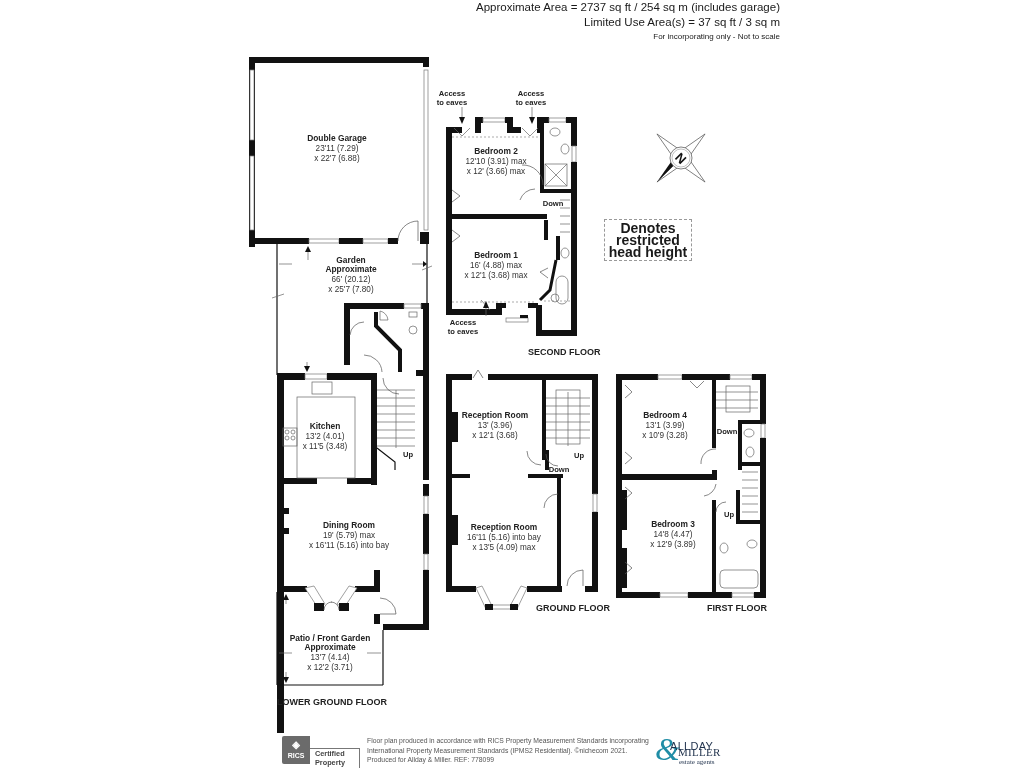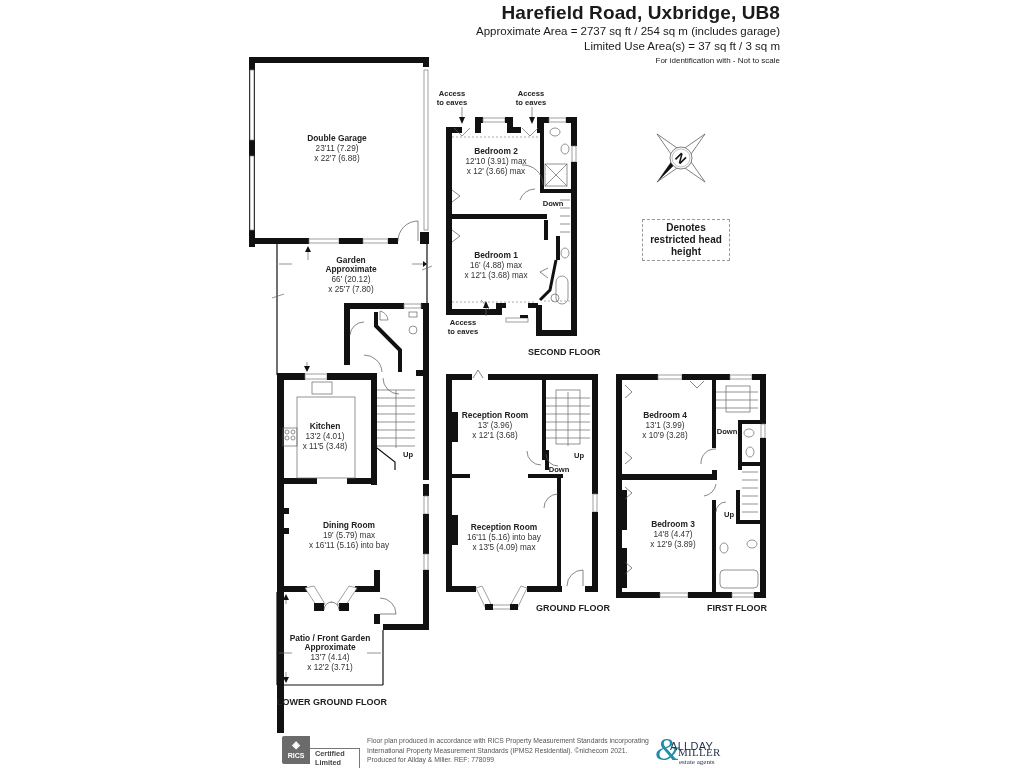--- a/index.html
+++ b/index.html
@@ -12,40 +12,39 @@
   .room-name { font-size: 8.4px; font-weight: bold; fill: #222; text-anchor: middle; font-family: "Liberation Sans", sans-serif; }
   .room-dim { font-size: 8.2px; fill: #333; text-anchor: middle; font-family: "Liberation Sans", sans-serif; }
   .floor-label { font-size: 9px; font-weight: bold; fill: #222; font-family: "Liberation Sans", sans-serif; }
   .small-label { font-size: 7.6px; font-weight: bold; fill: #222; text-anchor: middle; font-family: "Liberation Sans", sans-serif; }
   .wall { fill: #111; }
   .line { stroke: #111; stroke-width: 1.2; fill: none; }
   .thin { stroke: #666; stroke-width: 0.7; fill: none; }
   .window { fill: #fff; stroke: #777; stroke-width: 0.7; }
   .door { stroke: #555; stroke-width: 0.7; fill: none; }
   .restricted { stroke: #888; stroke-width: 0.7; stroke-dasharray: 2 2; fill: none; }
-  .legend { position: absolute; left: 642px; top: 219px; width: 86px; height: 40px; border: 1px dashed #999; font-size: 10px; font-weight: bold; text-align: center; line-height: 12px; display: flex; align-items: center; justify-content: center; }
+  .legend { position: absolute; left: 604px; top: 219px; width: 86px; height: 40px; border: 1px dashed #999; font-size: 14px; font-weight: bold; text-align: center; line-height: 12px; display: flex; align-items: center; justify-content: center; }
   .footer { position: absolute; left: 0; top: 728px; width: 1024px; height: 40px; }
   .rics { position: absolute; left: 282px; top: 8px; width: 28px; height: 28px; background: #6b6b6b; color: #fff; font-size: 7px; font-weight: bold; text-align: center; border-radius: 2px 0 0 2px; }
   .rics .glyph { display: block; font-size: 10px; line-height: 14px; margin-top: 2px; }
   .certified { position: absolute; left: 310px; top: 20px; width: 50px; height: 38px; border: 1px solid #777; border-left: none; font-size: 7.3px; font-weight: bold; color: #444; line-height: 8.6px; padding: 1px 0 0 5px; box-sizing: border-box; }
   .footer-text { position: absolute; left: 367px; top: 8px; font-size: 6.8px; line-height: 9.5px; color: #555; }
   .brand { position: absolute; left: 655px; top: 5px; width: 80px; height: 34px; }
   .brand .amp { position: absolute; left: 0; top: -2px; font-family: "Liberation Serif", serif; font-size: 32px; font-style: italic; color: #1f8da6; }
   .brand .n1 { position: absolute; left: 15px; top: 7px; font-family: Liberation Sans, sans-serif; font-size: 11px; color: #1d2f4a; letter-spacing: 0.3px; }
   .brand .n2 { position: absolute; left: 23px; top: 13px; font-family: "Liberation Serif", serif; font-size: 11px; color: #1d2f4a; letter-spacing: 0.3px; text-align: right; }
   .brand .n3 { position: absolute; left: 24px; top: 25px; font-family: "Liberation Serif", serif; font-size: 7px; color: #1d2f4a; }
 </style>
 </head>
 <body>
 
 <div class="header">
-  <div class="title">Harefield Road, Uxbridge, UB8</div>
   <div class="area-line">Approximate Area = 2737 sq ft / 254 sq m (includes garage)</div>
   <div class="area-line">Limited Use Area(s) = 37 sq ft / 3 sq m</div>
-  <div class="note">For identification with - Not to scale</div>
+  <div class="note">For incorporating only - Not to scale</div>
 </div>
 
 <svg class="plan" width="1024" height="768" viewBox="0 0 1024 768">
 
   <g>
     <rect class="wall" x="249" y="57" width="180" height="6"></rect>
     <rect class="wall" x="249" y="57" width="6" height="190"></rect>
     <rect class="wall" x="423" y="57" width="6" height="10"></rect>
     <rect class="window" x="250" y="70" width="4" height="70"></rect>
     <rect class="wall" x="249" y="142" width="6" height="12"></rect>
@@ -384,21 +383,21 @@
   <span>Denotes restricted head height</span>
 </div>
 
 <div class="footer">
   <div class="rics">
     <span class="glyph">◈</span>
     <span>RICS</span>
   </div>
   <div class="certified">
     <div>Certified</div>
-    <div>Limited</div>
+    <div>Property</div>
     <div>Kitchen</div>
   </div>
   <div class="footer-text">
     <div>Floor plan produced in accordance with RICS Property Measurement Standards incorporating</div>
     <div>International Property Measurement Standards (IPMS2 Residential).  ©nichecom 2021.</div>
     <div>Produced for Allday &amp; Miller.   REF: 778099</div>
   </div>
   <div class="brand">
     <span class="amp">&amp;</span>
     <span class="n1">ALLDAY</span>

